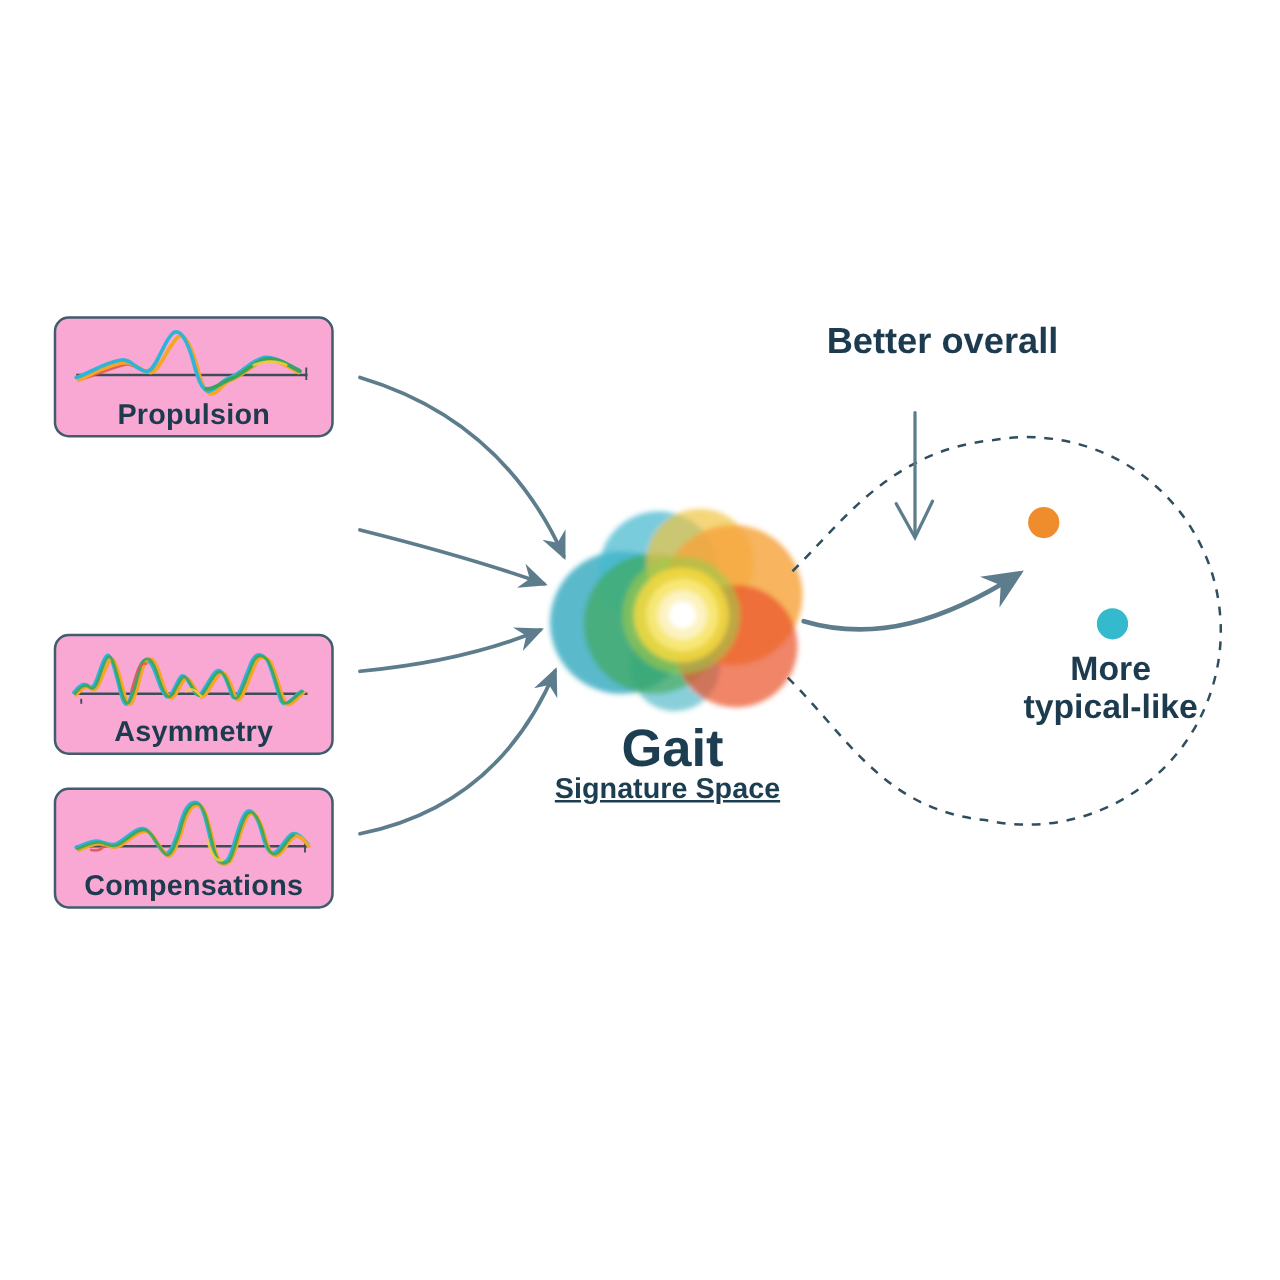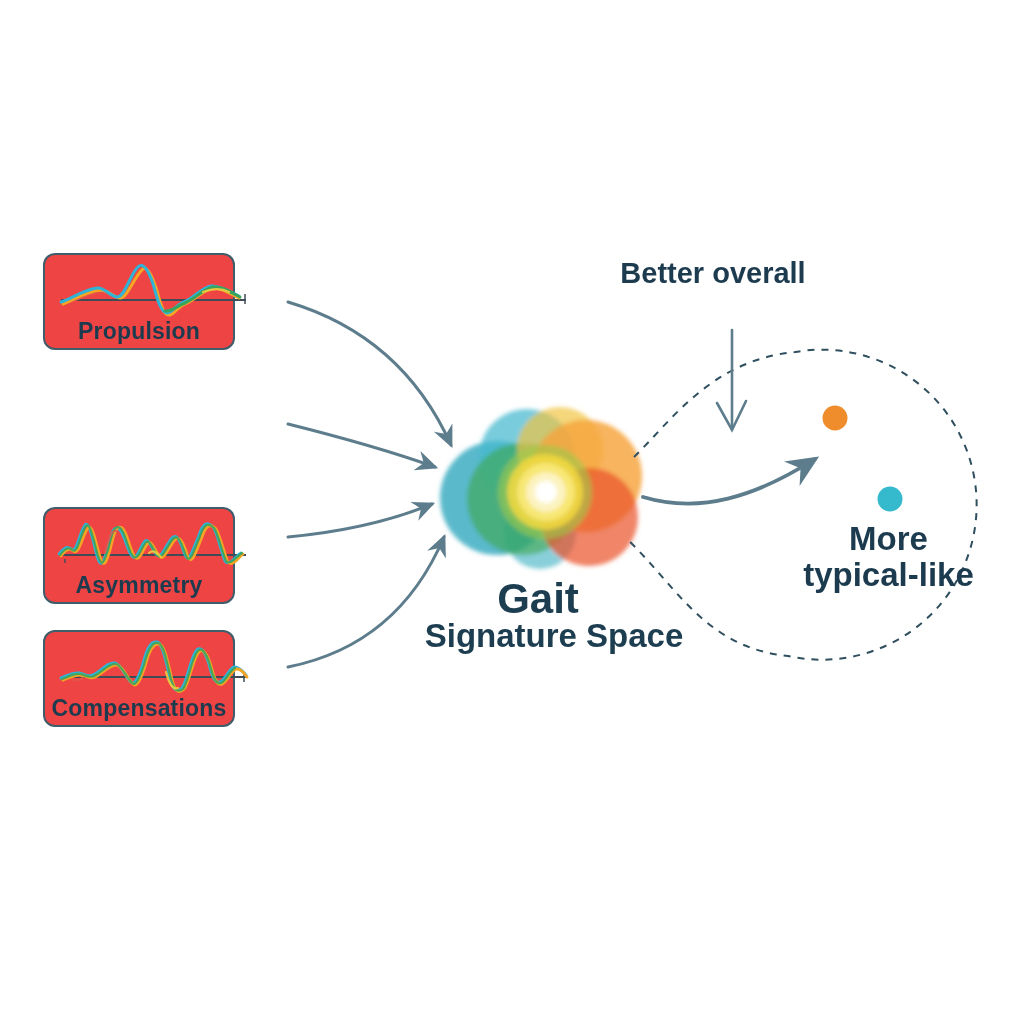--- a/index.html
+++ b/index.html
@@ -2,40 +2,40 @@
 <html><head>
 <meta charset="utf-8">
 <style>
   html,body{margin:0;padding:0;background:#ffffff;}
   .canvas{
     position:relative;width:1024px;height:1024px;background:#ffffff;overflow:hidden;
     font-family:"Liberation Sans", sans-serif;color:#1b3a50;
   }
   .overlay{position:absolute;left:0;top:0;width:1024px;height:1024px;}
   .input-box{
-    position:absolute;left:43px;width:192px;height:97px;
-    border:2.5px solid #3f5d6b;border-radius:12px;background:#ef4444;
+    position:absolute;left:43px;width:224px;height:97px;
+    border:2.5px solid #3f5d6b;border-radius:12px;background:#f9a8d4;
     box-sizing:border-box;display:flex;flex-direction:column;align-items:center;
     justify-content:flex-end;padding-bottom:5px;
   }
   .input-box .wave{position:absolute;left:8px;top:4px;}
   .input-label{
     font-size:23px;font-weight:700;color:#1d3b4f;letter-spacing:.2px;line-height:1;
     position:relative;z-index:2;
   }
   .hub-title{position:absolute;text-align:center;font-weight:700;color:#1d3e51;}
   .hub-line1{left:388px;top:575px;width:300px;font-size:42px;}
-  .hub-line2{left:404px;top:617px;width:300px;font-size:33px;}
+  .hub-line2{left:384px;top:617px;width:300px;font-size:23px;text-decoration:underline;}
   .annotation{
-    position:absolute;left:578px;top:257px;width:270px;text-align:center;
+    position:absolute;left:619px;top:257px;width:270px;text-align:center;
     font-size:29px;font-weight:600;line-height:1.12;color:#1d3b4f;
   }
   .target-label{
     position:absolute;left:766px;top:521px;width:245px;text-align:center;
-    font-size:33px;font-weight:600;line-height:1.1;color:#1d3b4f;
+    font-size:27px;font-weight:600;line-height:1.1;color:#1d3b4f;
   }
 </style>
 </head>
 <body>
 
 <div class="canvas">
 
   <svg class="overlay" viewBox="0 0 1024 1024">
     <defs>
       <marker id="ah-small" viewBox="0 0 10 10" refX="8.5" refY="5" markerWidth="7.5" markerHeight="7.5" orient="auto-start-reverse">

